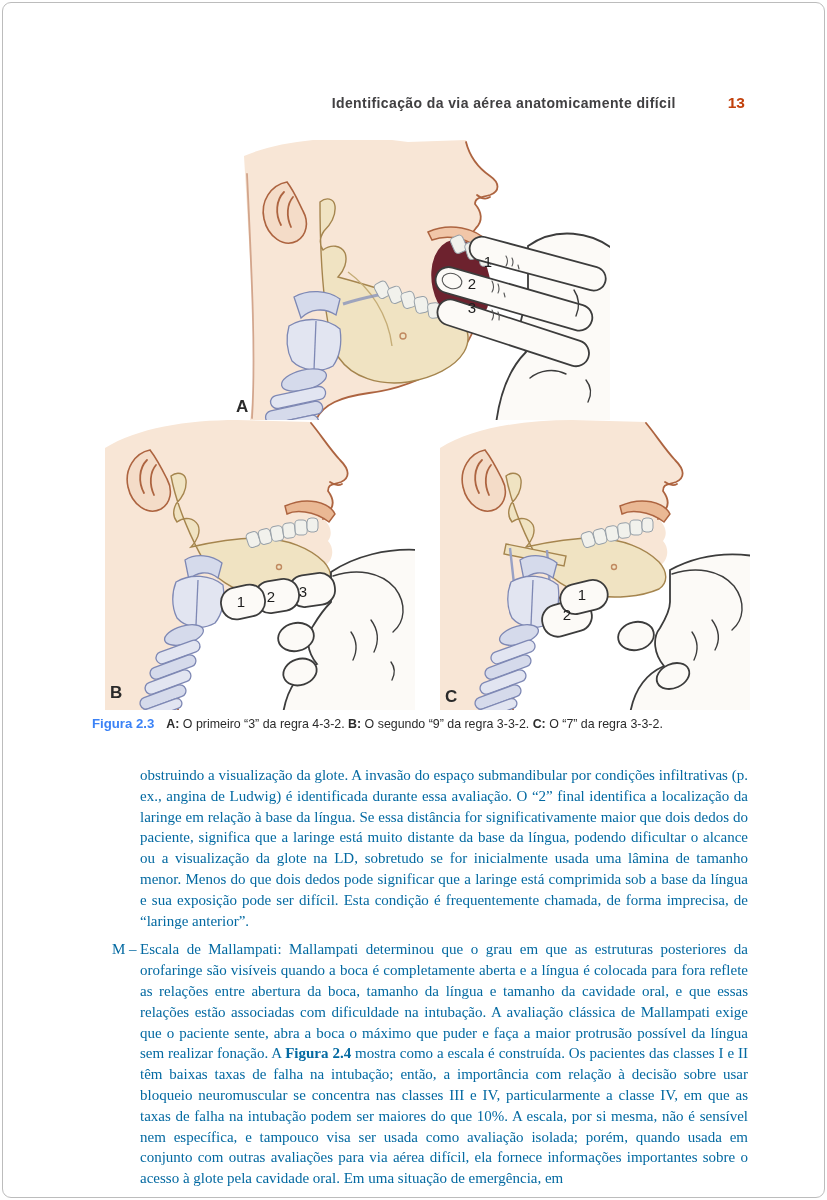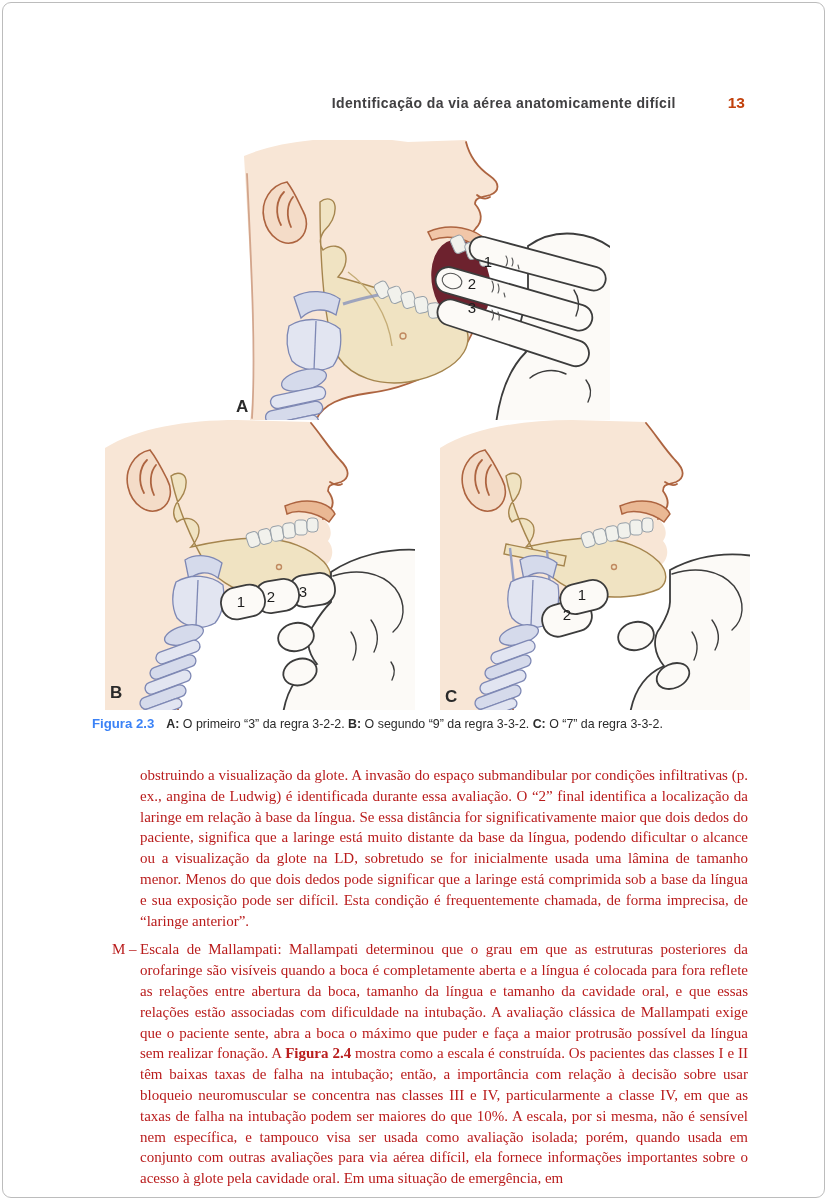--- a/index.html
+++ b/index.html
@@ -34,21 +34,21 @@
 
   
   .caption{position:absolute;left:92px;top:716px;width:680px;font-size:12.4px;color:#2b2b2b;
            white-space:nowrap;}
   .caption .figlabel{font-size:13.2px;font-weight:700;color:#3b82f6;margin-right:12px;}
   .caption b{font-weight:700;}
 
   
   .bodytext{position:absolute;left:140px;top:765px;width:608px;
             font-family:"Liberation Serif",serif;font-size:15px;line-height:20.8px;
-            color:#b91c1c;text-align:justify;}
+            color:#0369a1;text-align:justify;}
   .bodytext p{margin:0;}
   .bodytext p.p2{margin-top:8px;position:relative;}
   .bodytext .marker{position:absolute;left:-28px;top:0;}
 </style>
 </head>
 <body>
 
 <div class="page">
   <div class="frame"></div>
 
@@ -189,20 +189,20 @@
       <ellipse class="hand" cx="206" cy="216" rx="18" ry="14" transform="rotate(-12 206 216)"></ellipse>
       <ellipse class="hand" cx="243" cy="256" rx="17" ry="12" transform="rotate(-24 243 256)"></ellipse>
       <path class="ln" d="M262,212 q9,13 2,28 M282,200 q11,15 3,30"></path>
     </g>
     <text class="num" x="152" y="180">1</text>
     <text class="num" x="137" y="200">2</text>
     <text class="plabel" x="15" y="282">C</text>
   </svg>
 
   <div class="caption">
-    <span class="figlabel">Figura 2.3</span><b>A:</b><span> O primeiro “3” da regra 3-2-2. </span><b>B:</b><span> O segundo “9” da regra 3-3-2. </span><b>C:</b><span> O “7” da regra 3-3-2.</span>
+    <span class="figlabel">Figura 2.3</span><b>A:</b><span> O primeiro “3” da regra 4-3-2. </span><b>B:</b><span> O segundo “9” da regra 3-3-2. </span><b>C:</b><span> O “7” da regra 3-3-2.</span>
   </div>
 
   <div class="bodytext">
     <p>obstruindo a visualização da glote. A invasão do espaço submandibular por condições infiltrativas (p. ex., angina de Ludwig) é identificada durante essa avaliação. O “2” final identifica a localização da laringe em relação à base da língua. Se essa distância for significativamente maior que dois dedos do paciente, significa que a laringe está muito distante da base da língua, podendo dificultar o alcance ou a visualização da glote na LD, sobretudo se for inicialmente usada uma lâmina de tamanho menor. Menos do que dois dedos pode significar que a laringe está comprimida sob a base da língua e sua exposição pode ser difícil. Esta condição é frequentemente chamada, de forma imprecisa, de “laringe anterior”.</p>
     <p class="p2"><span class="marker">M –</span><span>Escala de Mallampati: Mallampati determinou que o grau em que as estruturas posteriores da orofaringe são visíveis quando a boca é completamente aberta e a língua é colocada para fora reflete as relações entre abertura da boca, tamanho da língua e tamanho da cavidade oral, e que essas relações estão associadas com dificuldade na intubação. A avaliação clássica de Mallampati exige que o paciente sente, abra a boca o máximo que puder e faça a maior protrusão possível da língua sem realizar fonação. A </span><b>Figura 2.4</b><span> mostra como a escala é construída. Os pacientes das classes I e II têm baixas taxas de falha na intubação; então, a importância com relação à decisão sobre usar bloqueio neuromuscular se concentra nas classes III e IV, particularmente a classe IV, em que as taxas de falha na intubação podem ser maiores do que 10%. A escala, por si mesma, não é sensível nem específica, e tampouco visa ser usada como avaliação isolada; porém, quando usada em conjunto com outras avaliações para via aérea difícil, ela fornece informações importantes sobre o acesso à glote pela cavidade oral. Em uma situação de emergência, em</span></p>
   </div>
 </div>
 
 </body></html>

